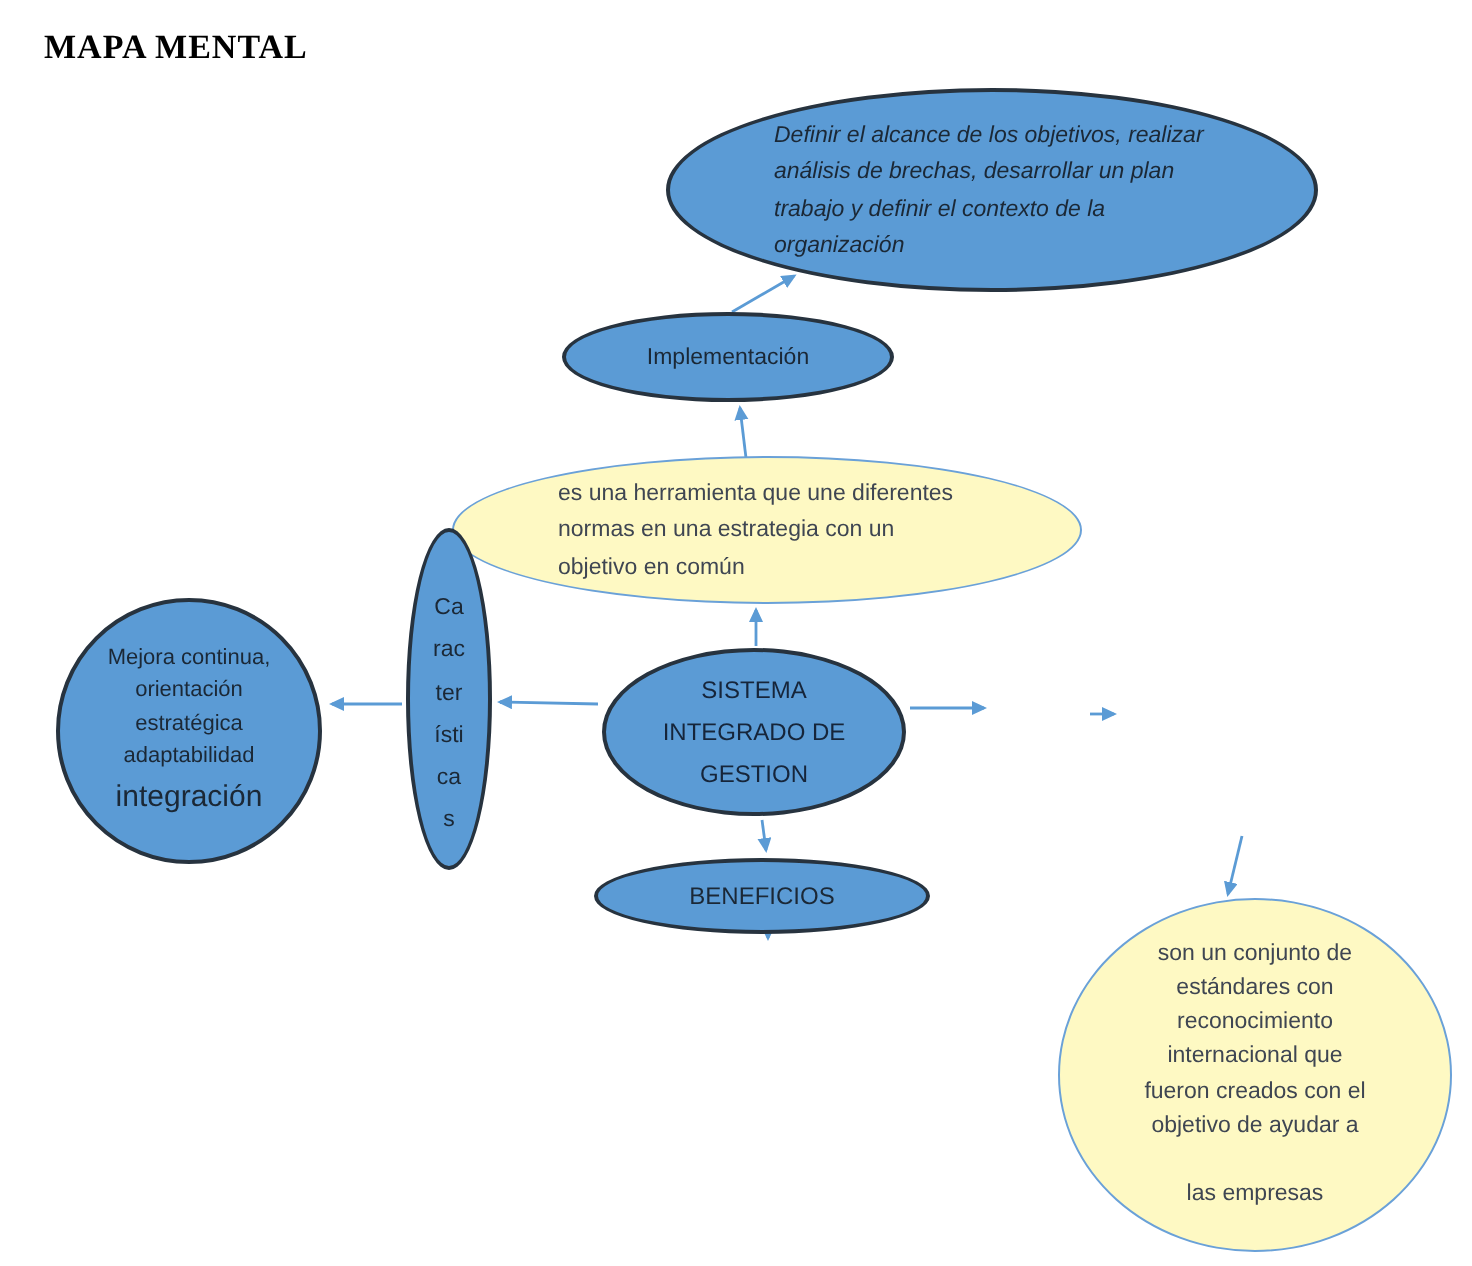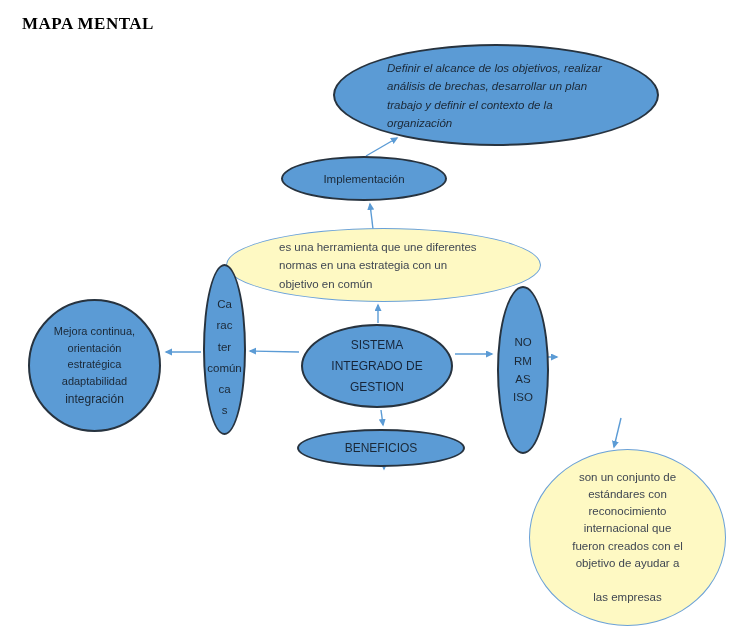--- a/index.html
+++ b/index.html
@@ -37,21 +37,21 @@
   
   .n-definir{left:333px;top:44px;width:326px;height:102px;font-style:italic;}
   .n-definir .txt-abs{left:52px;top:13px;width:240px;font-size:11.5px;line-height:1.6;}
   .n-implementacion{left:281px;top:156px;width:166px;height:45px;font-size:11.5px;}
   .n-herramienta{left:226px;top:228px;width:315px;height:74px;}
   .n-herramienta .txt-abs{left:52px;top:9px;width:250px;font-size:11.5px;line-height:1.6;}
   .n-sistema{left:301px;top:324px;width:152px;height:84px;font-size:12px;line-height:1.75;color:#16253a;}
   .n-caracteristicas{left:203px;top:264px;width:43px;height:171px;font-size:11.5px;line-height:1.85;align-items:flex-start;}
   .n-caracteristicas .ml{margin-top:28px;}
   .n-mejora{left:28px;top:299px;width:133px;height:133px;font-size:11px;line-height:1.5;}
-  .n-mejora .big{font-size:12px;display:block;margin-top:1px;}
+  .n-mejora .big{font-size:15px;display:block;margin-top:1px;}
   .n-normas{left:497px;top:286px;width:52px;height:168px;font-size:11.5px;line-height:1.6;}
   .n-iso{left:559px;top:305px;width:172px;height:112px;font-size:11.5px;line-height:2.45;}
   .n-conjunto{left:529px;top:449px;width:197px;height:177px;font-size:11.5px;line-height:1.5;color:#3a3a3a;border-color:#7fa8dd;}
   .n-beneficios{left:297px;top:429px;width:168px;height:38px;font-size:12px;}
   .n-reduce{left:261px;top:470px;width:207px;height:128px;font-size:11.5px;line-height:1.55;}
   svg.arrows{position:absolute;inset:0;pointer-events:none;}
   svg.arrows line{stroke:var(--arrow);stroke-width:1.4;}
 </style>
 </head>
 <body>
@@ -98,41 +98,35 @@
   <div class="node n-sistema">
     <span class="ml">SISTEMA
 INTEGRADO DE
 GESTION</span>
   </div>
 
   <div class="node n-caracteristicas">
     <span class="ml">Ca
 rac
 ter
-común
+ísti
 ca
 s</span>
   </div>
 
   <div class="node n-mejora">
     <div>
       <span class="ml">Mejora continua,
 orientación
 estratégica
 adaptabilidad</span>
       <span class="big">integración</span>
     </div>
   </div>
 
-  <div class="node n-normas">
-    <span class="ml">NO
-RM
-AS
-ISO</span>
-  </div>
 
 
   <div class="node white n-conjunto">
     <span class="ml">son un conjunto de
 estándares con
 reconocimiento
 internacional que
 fueron creados con el
 objetivo de  ayudar a
 

